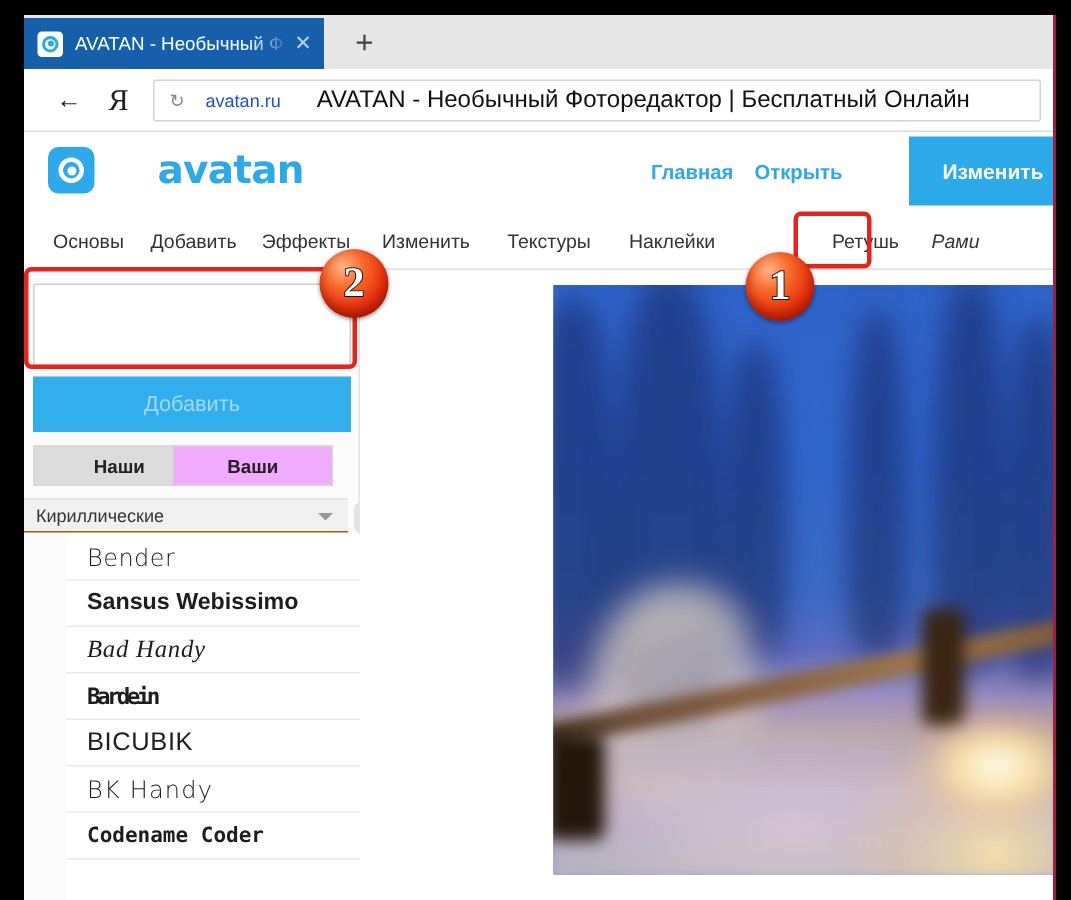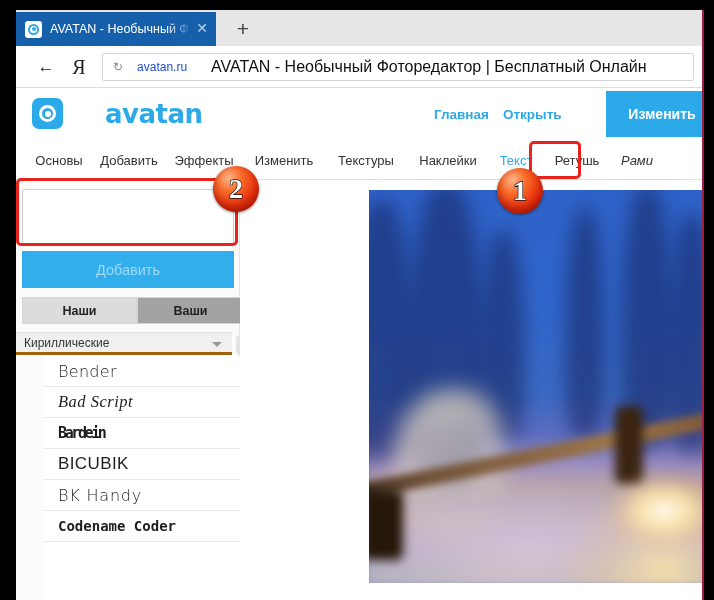--- a/index.html
+++ b/index.html
@@ -219,28 +219,28 @@
   .seg {
     position: absolute; top: 117px;
     height: 27px;
     background: #e7e7e7;
     border: 1px solid #d6d6d6;
     display: flex; align-items: center; justify-content: center;
     color: #222;
     font-size: 12.5px; font-weight: 700;
   }
   .seg.left  { left: 6px;   width: 115px; background: #dcdcdc; }
-  .seg.right { left: 121px; width: 107px; background: #a3a3a3; }
+  .seg.right { left: 99px; width: 107px; background: #f0abfc; }
 
   .dropdown {
     position: absolute; left: 0; top: 152px;
     width: 216px; height: 23px;
     background: #f0f0f0;
     border-top: 1px solid #e1e1e1;
-    border-bottom: 3px solid #a16207;
+    border-bottom: 1px solid #a16207;
     display: flex; align-items: center;
     padding-left: 8px;
     color: #333; font-size: 12px;
   }
   .dropdown .caret {
     position: absolute; right: 10px; top: 9px;
     width: 0; height: 0;
     border-left: 5px solid transparent;
     border-right: 5px solid transparent;
     border-top: 5px solid #999;
@@ -446,39 +446,39 @@
         <div class="btn-edit">Изменить</div>
       </div>
 
       <div class="toolrow">
           <div class="tool-tab" style="left: 10px; width: 66px;">Основы</div>
           <div class="tool-tab" style="left: 77px; width: 72px;">Добавить</div>
           <div class="tool-tab" style="left: 150px; width: 76px;">Эффекты</div>
           <div class="tool-tab" style="left: 227px; width: 82px;">Изменить</div>
           <div class="tool-tab" style="left: 310px; width: 80px;">Текстуры</div>
           <div class="tool-tab" style="left: 391px; width: 82px;">Наклейки</div>
-          <div class="tool-tab active" style="left: 474px; width: 52px;">Текст</div>
           <div class="tool-tab" style="left: 527px; width: 68px;">Ретушь</div>
           <div class="tool-tab" style="left: 596px; width: 50px; font-style: italic;">Рами</div>
         </div>
 
       <div class="leftpanel">
         <div class="text-input-box"></div>
         <div class="btn-add">Добавить</div>
         <div class="seg left">Наши</div>
         <div class="seg right">Ваши</div>
         <div class="dropdown">
           <span>Кириллические</span>
           <span class="caret"></span>
         </div>
         <div class="scrolltrack"></div>
         <div class="scrollthumb"></div>
         <div class="fontlist" id="fontlist">
             <div class="font-item f-bender">Bender</div>
-            <div class="font-item f-badscript">Bad Script</div>
+            <div class="font-item f-sansus">Sansus Webissimo</div>
+            <div class="font-item f-badscript">Bad Handy</div>
             <div class="font-item f-bardein">Bardein</div>
             <div class="font-item f-bicubik">BICUBIK</div>
             <div class="font-item f-bkhandy">BK Handy</div>
             <div class="font-item f-codename">Codename Coder</div>
           </div>
       </div>
 
       <div class="canvas-area">
         <div class="photo">
           <div class="sky"></div>

